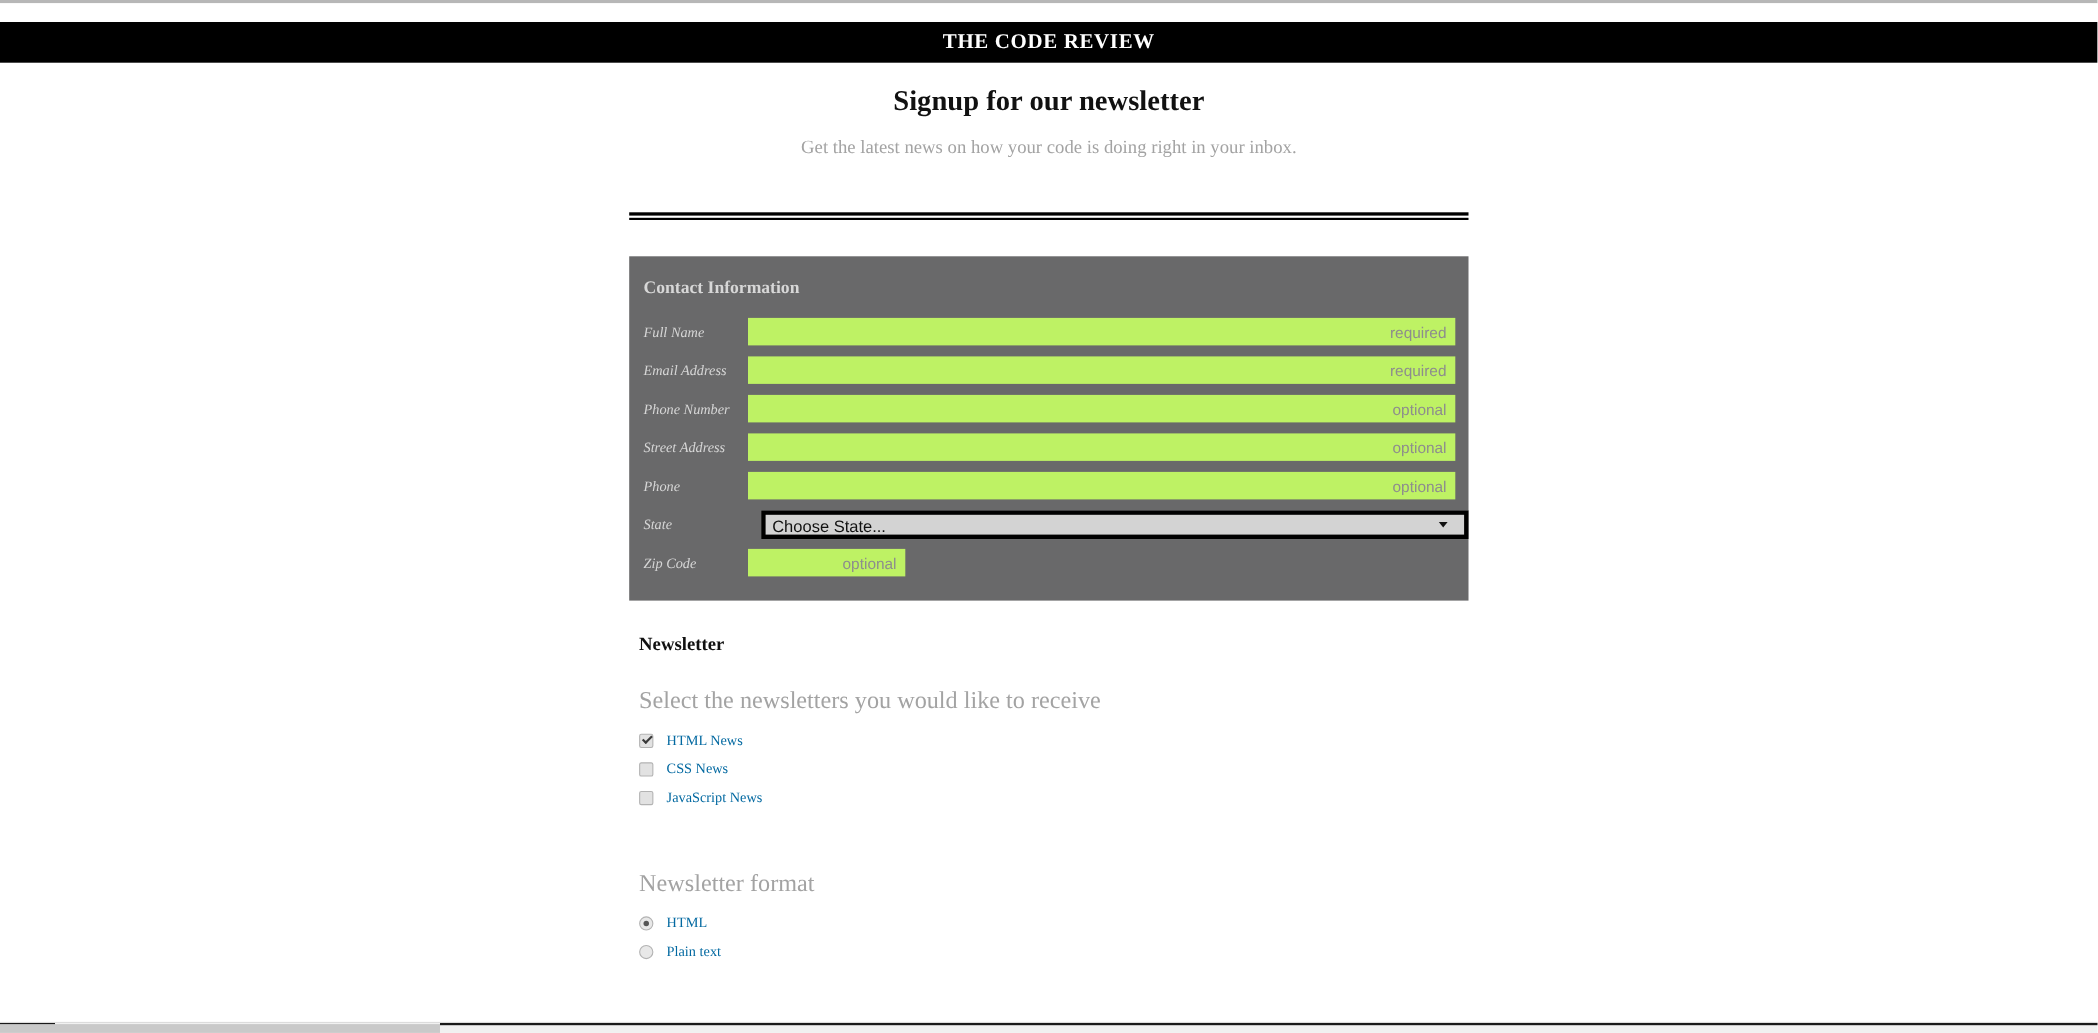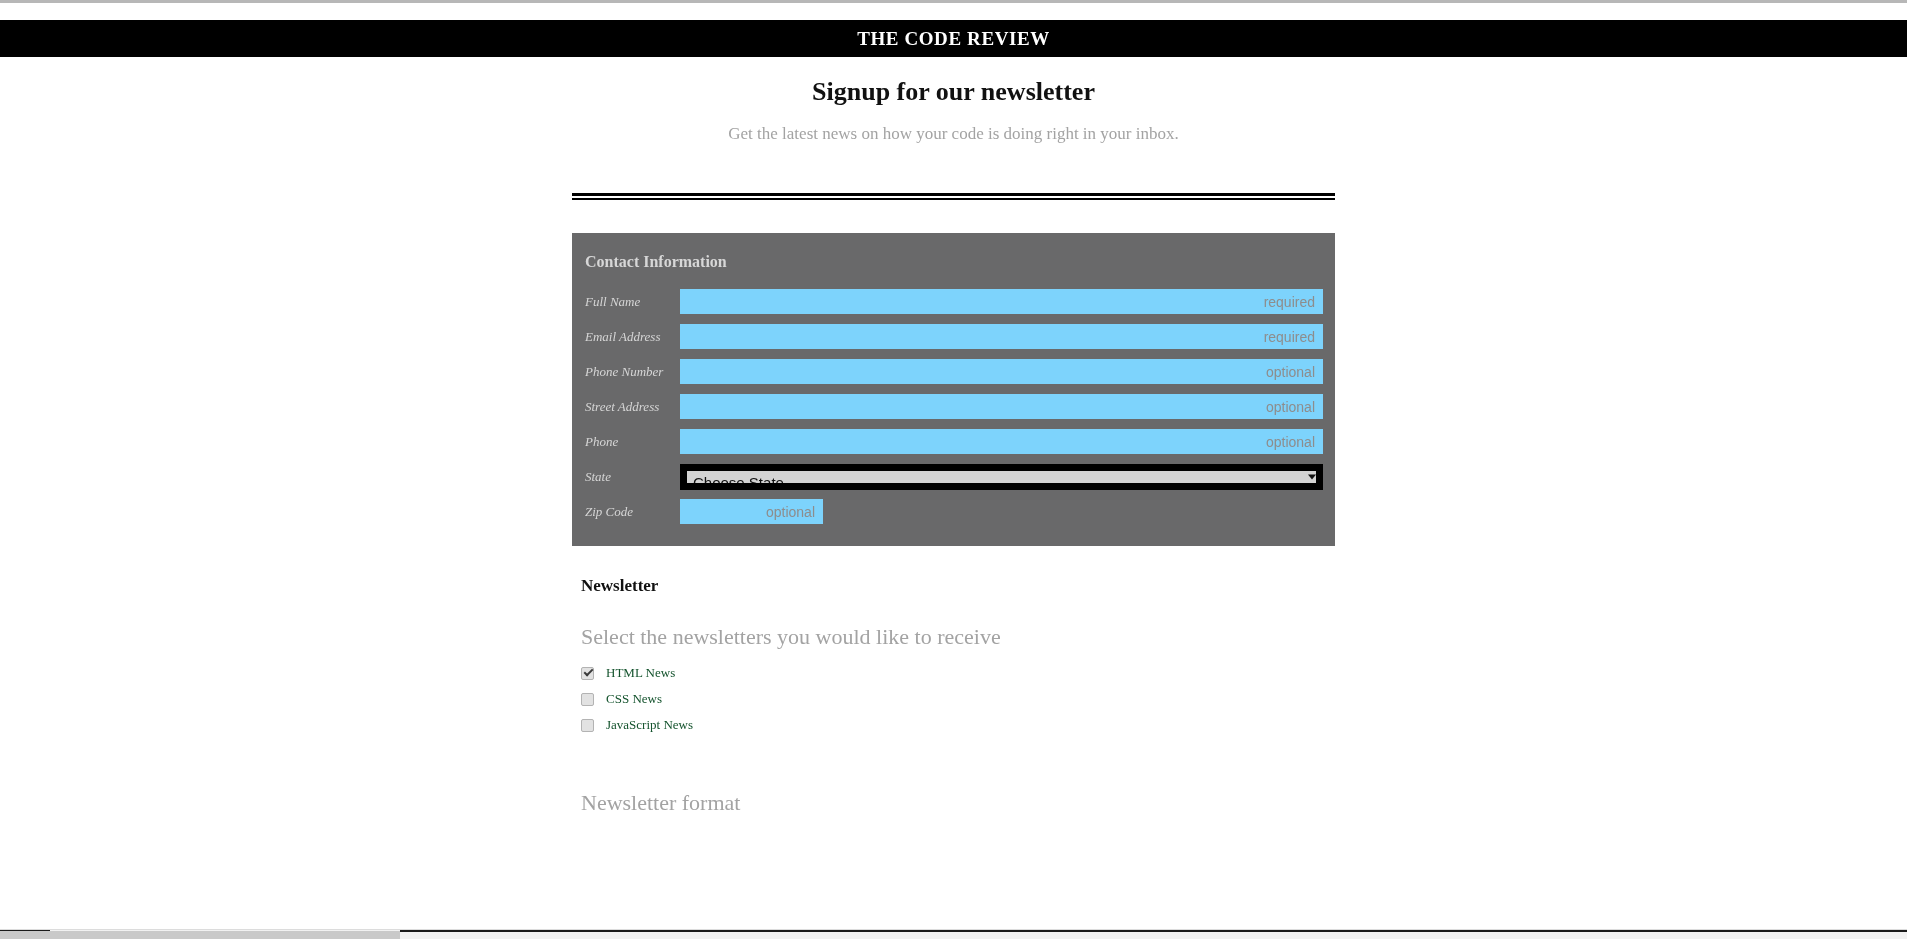--- a/index.html
+++ b/index.html
@@ -126,21 +126,21 @@
     flex: 0 0 95px;
     color: #d6d6d6;
     font-size: 13px;
     font-family: "Liberation Serif", "DejaVu Serif", serif;
     line-height: 25px;
     font-style: italic;
   }
   .field-input {
     flex: 1 1 auto;
     height: 25px;
-    background: #7dd3fc;
+    background: #bef264;
     border: none;
     outline: none;
     box-sizing: border-box;
     padding: 0 8px 0 6px;
     font-family: "Liberation Sans", "DejaVu Sans", sans-serif;
     font-size: 14px;
     color: #333333;
     text-align: right;
     border-radius: 0;
   }
@@ -157,31 +157,32 @@
   
   .field-select-wrap {
     flex: 1 1 auto;
     position: relative;
     height: 26px;
   }
   .field-select {
     width: 100%;
     height: 26px;
     background: #d3d3d3;
-    border: 7px solid #000000;
+    border: 4px solid #000000;
     box-sizing: border-box;
     font-family: "Liberation Sans", "DejaVu Sans", sans-serif;
     font-size: 15px;
     color: #111111;
     padding: 0 22px 0 6px;
     -webkit-appearance: none;
     -moz-appearance: none;
     appearance: none;
     border-radius: 0;
     line-height: 24px;
+    margin-left: 12px;
   }
   .select-arrow {
     position: absolute;
     right: 7px;
     top: 50%;
     transform: translateY(-50%);
     width: 0; height: 0;
     border-left: 4px solid transparent;
     border-right: 4px solid transparent;
     border-top: 5px solid #111111;
@@ -249,21 +250,21 @@
   .rb.checked::after {
     content: "";
     position: absolute;
     left: 3px; top: 3px;
     width: 5px; height: 5px;
     border-radius: 50%;
     background: #565656;
   }
   .choice-label {
     font-size: 13px;
-    color: #14532d;
+    color: #0369a1;
     font-family: "Liberation Serif", "DejaVu Serif", serif;
     line-height: 26px;
   }
 
   .format-block { padding-top: 24px; }
 
   
   .hscroll {
     position: absolute;
     left: 0;
@@ -367,20 +368,30 @@
             <span class="choice-label">CSS News</span>
           </div>
           <div class="choice-row">
             <span class="cb"></span>
             <span class="choice-label">JavaScript News</span>
           </div>
         </div>
 
       <div class="format-block">
         <div class="sub-legend">Newsletter format</div>
+        <div class="choice-list">
+            <div class="choice-row">
+              <span class="rb checked"></span>
+              <span class="choice-label">HTML</span>
+            </div>
+            <div class="choice-row">
+              <span class="rb"></span>
+              <span class="choice-label">Plain text</span>
+            </div>
+          </div>
       </div>
     </div>
 
   </div>
 </div>
 
 <div class="hscroll">
   <div class="hscroll-cap-left"></div>
   <div class="hscroll-cap-right"></div>
   <div class="hscroll-thumb"></div>

